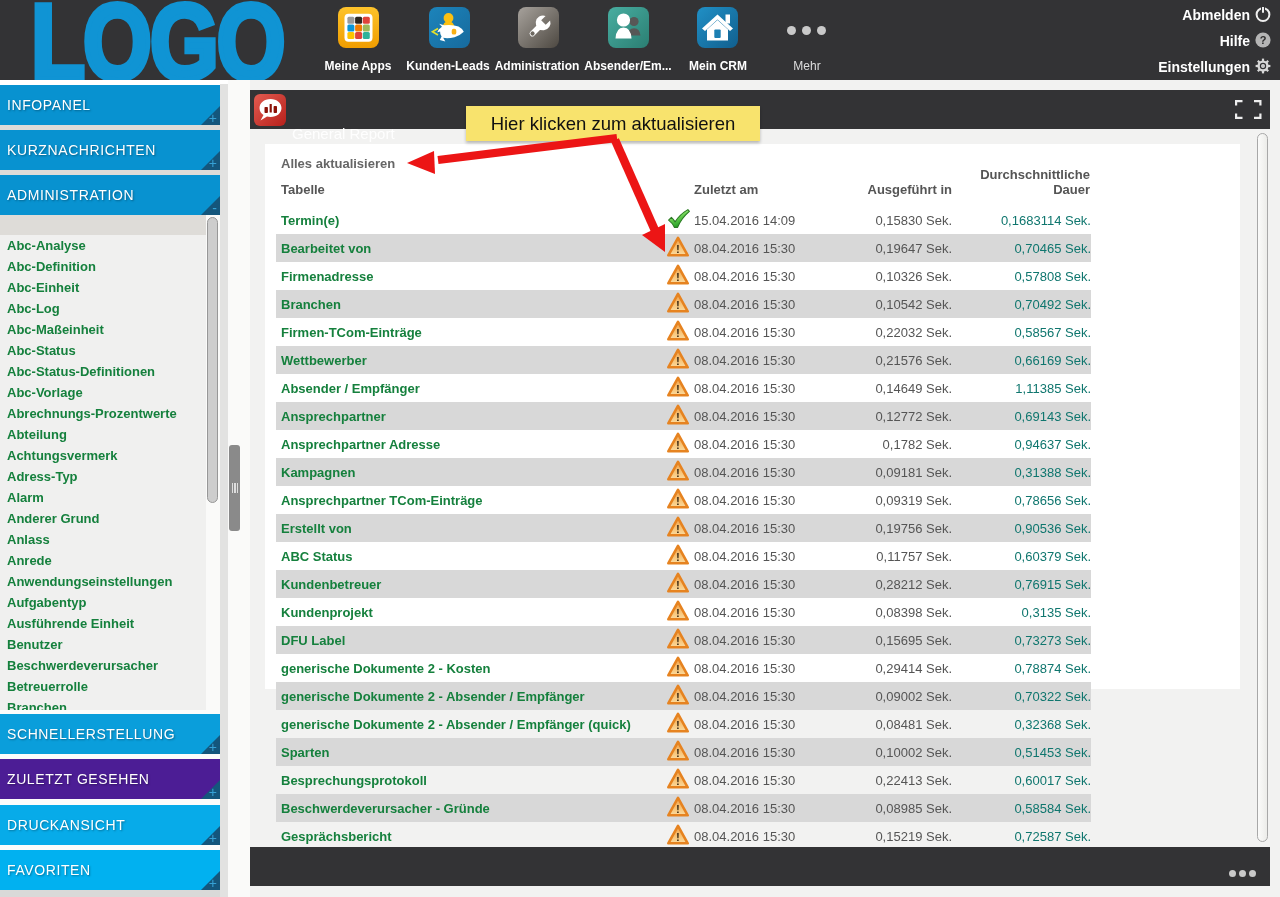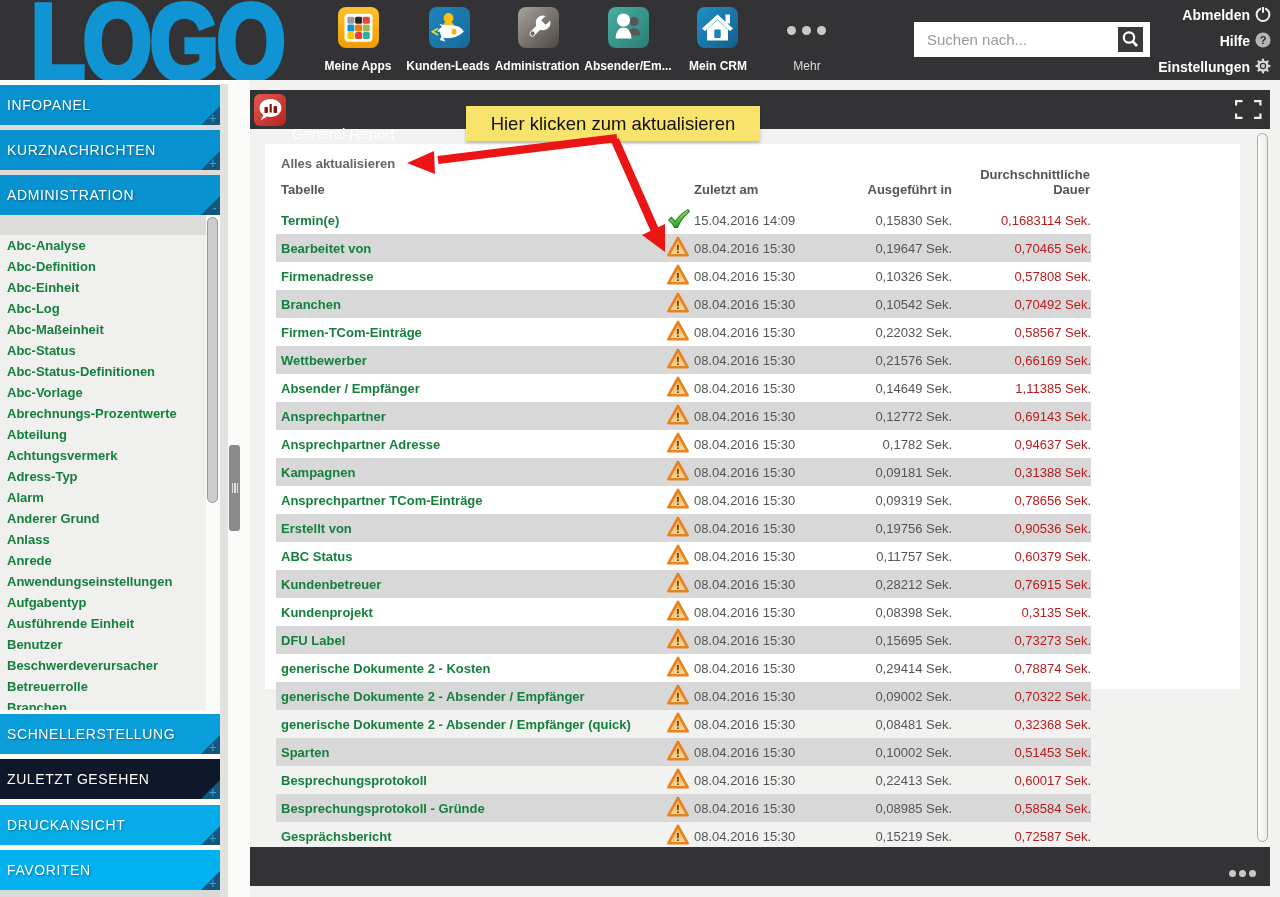--- a/index.html
+++ b/index.html
@@ -36,21 +36,21 @@
   
   #alles { position:absolute; left:16px; top:12px; font-size:13px; font-weight:bold; color:#666; }
   .th { position:absolute; font-size:13px; font-weight:bold; color:#555; }
   #rows { position:absolute; left:11px; top:62px; width:815px; }
   .row { position:relative; height:28px; }
   .row.g { background:#d8d8d8; }
   .rn { position:absolute; left:5px; top:7px; font-size:13px; color:#15803d; white-space:nowrap;font-weight:bold; }
   .ri { position:absolute; left:391px; top:2px; }
   .rd { position:absolute; left:418px; top:7px; font-size:13px; color:#555; }
   .v1 { position:absolute; right:139px; top:7px; font-size:13px; color:#555; }
-  .v2 { position:absolute; right:0px; top:7px; font-size:13px; color:#b91c1c; }
+  .v2 { position:absolute; right:0px; top:7px; font-size:13px; color:#0f766e; }
   
   #tip { position:absolute; left:466px; top:106px; width:294px; height:35px; background:#f8e36d; box-shadow:0 2px 3px rgba(0,0,0,.25); text-align:center; line-height:35px; font-size:18.5px; color:#111; }
   .dots3 span { display:inline-block; width:9px; height:9px; border-radius:50%; background:#c9c9c9; margin-left:6px; }
 </style>
 </head>
 <body>
 
 <div id="topbar">
   <div id="logo">LOGO</div>
   <svg class="appicon" style="left:338px" viewBox="0 0 41 41">
@@ -128,29 +128,20 @@
       </defs>
     <rect width="41" height="41" rx="8" fill="url(#gcrm)"></rect>
     <path d="M5 21.5 L20.5 7.5 L36 21.5 L33 24 L20.5 12.5 L8 24 Z" fill="#fff"></path>
     <rect x="28.5" y="7.5" width="4.5" height="9" fill="#fff"></rect>
     <path d="M10 22.5 L20.5 13 L31 22.5 L31 33.5 L10 33.5 Z" fill="#fff"></path>
     <rect x="17.3" y="22.5" width="6.4" height="8.5" rx="1" fill="#1c7fb2"></rect>
   </svg>
   <div class="applabel" style="left:658px">Mein CRM</div>
   <div class="dots3" style="position:absolute;left:781px;top:21px;"><span></span><span></span><span></span></div>
   <div class="applabel" style="left:747px;color:#ddd;font-weight:normal">Mehr</div>
-  <div id="searchbox">
-      <span id="searchtxt">Suchen nach...</span>
-      <div id="searchbtn">
-    <svg width="25" height="25" viewBox="0 0 25 25">
-          <circle cx="11" cy="10.5" r="5.2" fill="none" stroke="#fff" stroke-width="2.2"></circle>
-          <line x1="14.8" y1="14.5" x2="19" y2="19" stroke="#fff" stroke-width="2.6"></line>
-        </svg>
-  </div>
-    </div>
   <div class="rlink" style="top:7px;">Abmelden</div>
   <svg class="ricon" style="top:6px;" viewBox="0 0 16 16">
       <circle cx="8" cy="8.6" r="6.4" fill="none" stroke="#eee" stroke-width="2"></circle>
       <line x1="8" y1="0.5" x2="8" y2="7" stroke="#333335" stroke-width="4"></line>
       <line x1="8" y1="1" x2="8" y2="6.8" stroke="#eee" stroke-width="2"></line>
     </svg>
   <div class="rlink" style="top:33px;">Hilfe</div>
   <svg class="ricon" style="top:32px;" viewBox="0 0 16 16">
       <circle cx="8" cy="8" r="7.6" fill="#b5b5b5"></circle>
       <text x="8" y="12" font-size="11" font-weight="bold" text-anchor="middle" fill="#2c2c2c" font-family="Liberation Sans, sans-serif">?</text>
@@ -219,21 +210,21 @@
       <div class="li">Branchen</div>
     </div>
   <div id="sscroll">
       <div id="sthumb"></div>
     </div>
   <div class="panel" style="top:714px;background:#0a9edb;">
       <span class="lbl">SCHNELLERSTELLUNG</span>
       <div class="fold"></div>
       <div class="pm">+</div>
     </div>
-  <div class="panel" style="top:759px;background:#0f172a;">
+  <div class="panel" style="top:759px;background:#4c1d95;">
       <span class="lbl">ZULETZT GESEHEN</span>
       <div class="fold"></div>
       <div class="pm">+</div>
     </div>
   <div class="panel" style="top:805px;background:#07abe9;text-align:right;">
       <span class="lbl">DRUCKANSICHT</span>
       <div class="fold"></div>
       <div class="pm">+</div>
     </div>
   <div class="panel" style="top:850px;background:#01b1f0;">
@@ -634,21 +625,21 @@
                 </linearGradient>
               </defs>
               <path d="M11 1.9 L20.7 19.3 L1.3 19.3 Z" fill="url(#gwrn)" stroke="#e68320" stroke-width="2.6" stroke-linejoin="round"></path>
               <text x="11" y="17" font-size="11.5" font-weight="bold" text-anchor="middle" fill="#433018" font-family="Liberation Sans">!</text>
             </svg></span>
           <span class="rd">08.04.2016 15:30</span>
           <span class="v1">0,22413 Sek.</span>
           <span class="v2">0,60017 Sek.</span>
         </div>
         <div class="row g">
-          <span class="rn">Besprechungsprotokoll - Gründe</span>
+          <span class="rn">Beschwerdeverursacher - Gründe</span>
           <span class="ri"><svg width="22" height="22" viewBox="0 0 22 22">
               <defs>
                 <linearGradient id="gwrn" x1="0" y1="0" x2="0" y2="1">
                   <stop offset="0" stop-color="#f0a04a"></stop>
                   <stop offset="0.6" stop-color="#f7c477"></stop>
                   <stop offset="1" stop-color="#fbda9e"></stop>
                 </linearGradient>
               </defs>
               <path d="M11 1.9 L20.7 19.3 L1.3 19.3 Z" fill="url(#gwrn)" stroke="#e68320" stroke-width="2.6" stroke-linejoin="round"></path>
               <text x="11" y="17" font-size="11.5" font-weight="bold" text-anchor="middle" fill="#433018" font-family="Liberation Sans">!</text>

